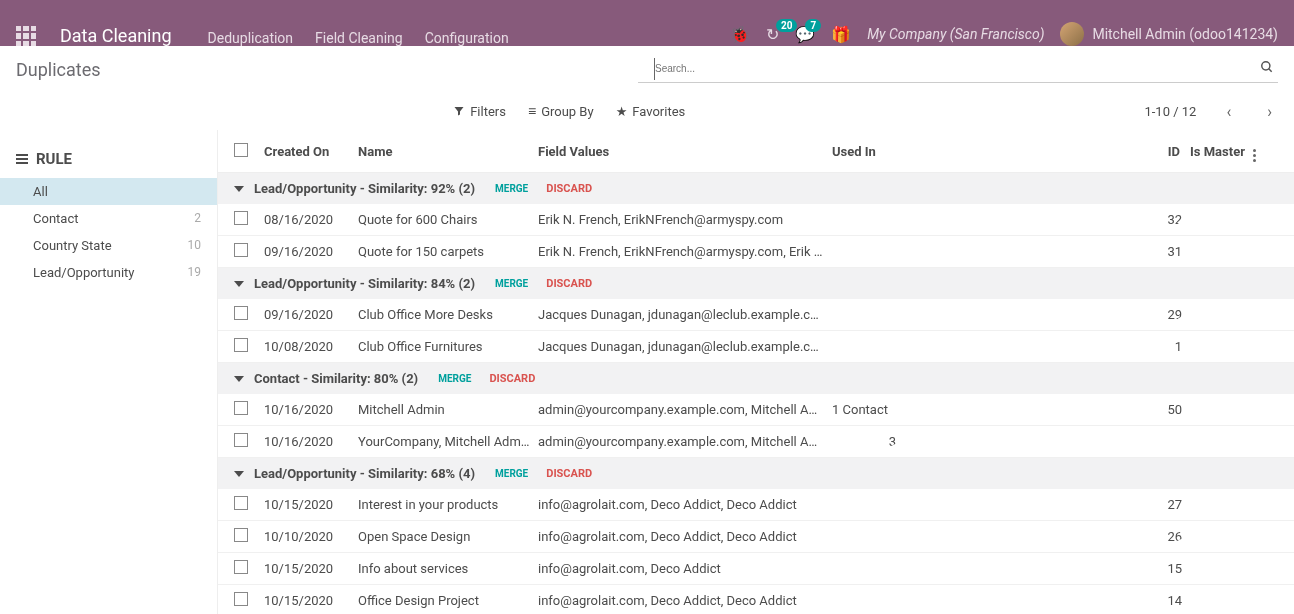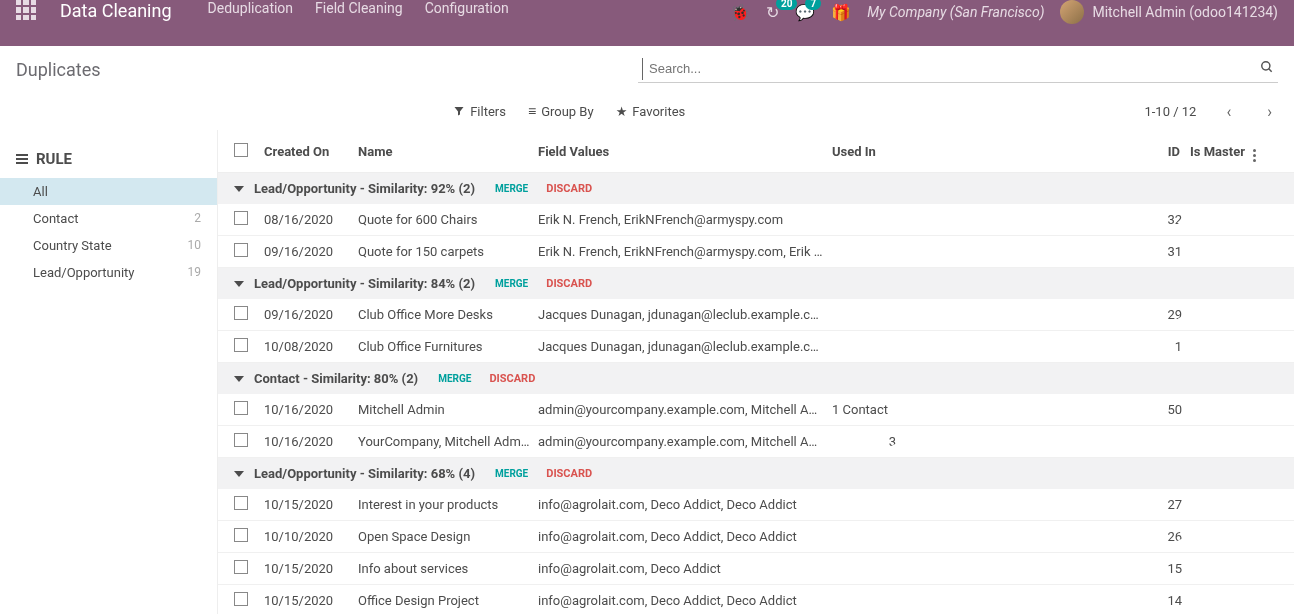--- a/index.html
+++ b/index.html
@@ -1,33 +1,33 @@
 <!DOCTYPE html>
 <html><head>
 <meta charset="utf-8">
 <style>
 * { box-sizing: border-box; margin: 0; padding: 0; }
 body { font-family: -apple-system, BlinkMacSystemFont, "Segoe UI", Roboto, sans-serif; font-size: 13px; color: #4c4c4c; background: #fff; width: 1294px; height: 614px; overflow: hidden; }
 
-.topbar { background: #875a7b; height: 46px; display: flex; align-items: flex-start; padding: 0 16px; color: #e7dbe4; }
+.topbar { background: #875a7b; height: 46px; display: flex; align-items: flex-end; padding: 0 16px; color: #e7dbe4; }
 .apps-icon { width: 20px; height: 20px; display: grid; grid-template-columns: repeat(3,1fr); grid-template-rows: repeat(3,1fr); gap: 2px; margin-right: 24px; cursor: pointer; }
 .apps-icon span { background: #e7dbe4; }
 .app-title { font-size: 18px; color: #fff; margin-right: 36px; }
 .nav-item { color: #e7dbe4; margin-right: 22px; cursor: pointer; font-size: 14px; }
 .topbar-right { margin-left: auto; display: flex; align-items: center; gap: 16px; }
 .topbar-icon { color: #e7dbe4; font-size: 16px; cursor: pointer; position: relative; }
 .badge { position: absolute; top: -6px; left: 10px; background: #00a09d; color: #fff; font-size: 10px; border-radius: 8px; padding: 1px 5px; font-weight: bold; }
 .company-label { color: #e7dbe4; font-size: 14px; cursor: pointer; font-style: italic; }
 .avatar { width: 24px; height: 24px; border-radius: 50%; background: linear-gradient(135deg,#d4a574,#8b6f47); margin-right: -8px; }
 .user-label { color: #e7dbe4; font-size: 14px; cursor: pointer; }
 
 .controlbar { height: 46px; display: flex; align-items: center; padding: 0 16px; }
 .breadcrumb { font-size: 18px; color: #6c6b70; }
 .search-wrap { margin-left: auto; width: 640px; border-bottom: 1px solid #ccc; display: flex; align-items: center; height: 28px; }
-.search-wrap input { border: none; outline: none; flex: 1; font-size: 13px; color: #555; border-left: 1px solid #666; margin-left: 4px; padding-left: 6px; height: 22px; }
+.search-wrap input { border: none; outline: none; flex: 1; font-size: 10px; color: #555; border-left: 1px solid #666; margin-left: 16px; height: 22px; }
 .search-icon { color: #666; font-size: 16px; cursor: pointer; padding: 0 4px; }
 
 .toolbar { height: 38px; display: flex; align-items: center; padding: 0 16px; justify-content: center; }
 .toolbar .spacer { flex: 1; }
 .tool-btn { display: flex; align-items: center; gap: 5px; color: #4c4c4c; font-size: 13px; cursor: pointer; margin-right: 22px; }
 .tool-btn svg { width: 12px; height: 12px; fill: #4c4c4c; }
 .pager { display: flex; align-items: center; gap: 24px; color: #4c4c4c; font-size: 13px; }
 .pager-arrow { font-size: 16px; color: #666; cursor: pointer; padding: 0 6px; }
 
 .main { display: flex; height: calc(614px - 46px - 46px - 38px); }

